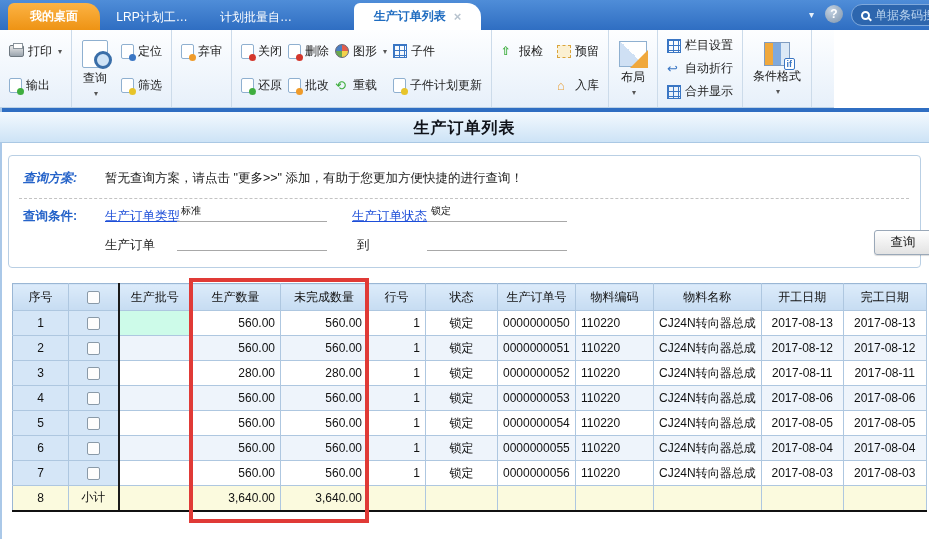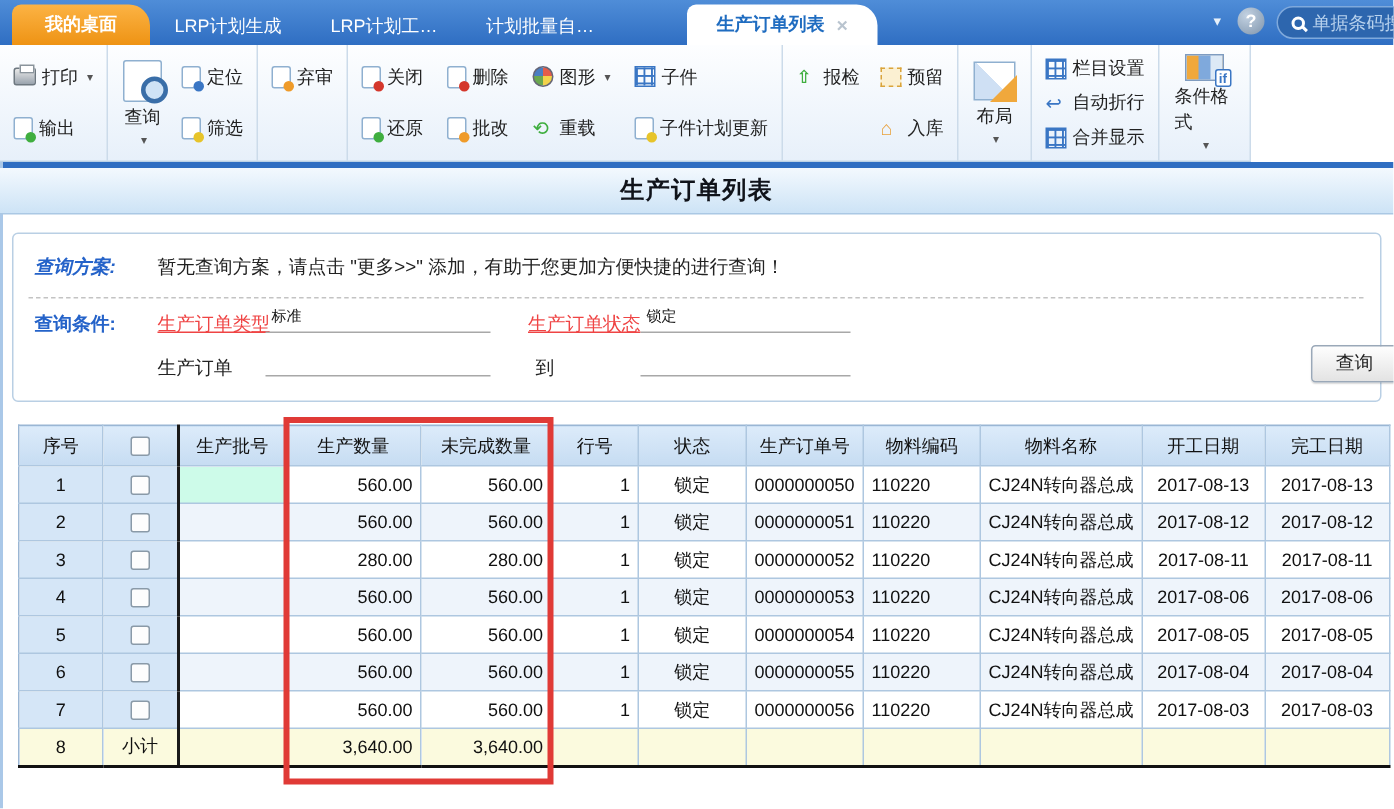--- a/index.html
+++ b/index.html
@@ -31,21 +31,21 @@
   .mag { width:9px; height:9px; border:2px solid #fff; border-radius:50%; position:relative; flex:0 0 auto; }
   .mag::after { content:""; position:absolute; width:5px; height:2px; background:#fff;
                 right:-4px; bottom:-2px; transform:rotate(45deg); }
 
   
   .toolbar { position:absolute; top:30px; left:0; width:834px; height:78px;
              background:linear-gradient(#fdfeff,#e7f0fa); border-bottom:1px solid #bcd2e6;
              display:flex; }
   .tgroup { border-right:1px solid #ccdbea; padding:4px 6px; display:flex; gap:6px; }
   .tcol { display:flex; flex-direction:column; justify-content:space-around; }
-  .trow2 { display:grid; grid-template-rows:1fr 1fr; grid-auto-flow:column; column-gap:10px; align-items:center; }
+  .trow2 { display:grid; grid-template-rows:1fr 1fr; grid-auto-flow:column; align-items:center; }
   .tbtn { display:flex; align-items:center; gap:4px; font-size:12px; color:#222;
           cursor:pointer; white-space:nowrap; padding:2px 3px; }
   .tbig { display:flex; flex-direction:column; align-items:center; justify-content:center;
           font-size:12px; color:#222; cursor:pointer; padding:2px 4px; gap:2px; }
   .caret-s { font-size:8px; color:#555; margin-left:2px; }
 
   
   .i-doc { width:13px; height:15px; background:#fff; border:1px solid #8fb0d0;
            border-radius:2px; position:relative; flex:0 0 auto; }
   .i-doc::after { content:""; position:absolute; width:7px; height:7px; border-radius:50%;
@@ -92,21 +92,21 @@
   .titlebar { position:absolute; top:112px; left:0; width:929px; height:31px;
               background:linear-gradient(#f3f9fe,#cde3f6); border-bottom:1px solid #aac8e4;
               text-align:center; font-size:16px; font-weight:bold; color:#10131a; line-height:31px; letter-spacing:1px; }
   .frame-left { position:absolute; top:108px; left:0; width:2px; height:431px; background:#aac8e8; }
 
   
   .qpanel { position:absolute; top:155px; left:8px; width:913px; height:113px;
             background:#fff; border:1px solid #b9cfe4; border-radius:4px; }
   .qlbl { position:absolute; font-size:12.5px; font-weight:bold; color:#2563c9; }
   .qtext { position:absolute; font-size:12.5px; color:#222; }
-  .qlink { position:absolute; font-size:12.5px; color:#ef4444; text-decoration:underline; cursor:pointer; }
+  .qlink { position:absolute; font-size:12.5px; color:#1d4ed8; text-decoration:underline; cursor:pointer; }
   .qdash { position:absolute; top:42px; left:10px; width:890px; border-top:1px dashed #c3c3c3; }
   .qline { position:absolute; height:18px; border-bottom:1px solid #a8a8a8; font-size:10px; color:#111; padding-left:4px; }
   .qbtn { position:absolute; top:74px; right:-12px; width:58px; height:25px;
           background:linear-gradient(#fefefe,#e3e3e3); border:1px solid #9aa8b8; border-radius:3px;
           font-size:12.5px; color:#222; text-align:center; line-height:23px; cursor:pointer;
           box-shadow:0 1px 1px rgba(0,0,0,.15); }
 
   
   .gridwrap { position:absolute; top:283px; left:12px; }
   table { border-collapse:collapse; table-layout:fixed; }
@@ -127,21 +127,20 @@
 
   .redbox { position:absolute; top:278px; left:189px; width:180px; height:245px;
             border:4px solid #e03a36; pointer-events:none; z-index:50; }
 </style>
 </head>
 <body>
 
 <div class="tabbar">
   <div class="tabs">
     <div class="tab tab-home">我的桌面</div>
-    <div class="tab tab-blue">LRP计划生成</div>
     <div class="tab tab-blue">LRP计划工…</div>
     <div class="tab tab-blue">计划批量自…</div>
     <div class="tab-spacer"></div>
     <div class="tab tab-active">
       <span>生产订单列表</span>
       <span class="tab-close">×</span>
     </div>
   </div>
   <div class="tab-caret">▾</div>
   <div class="help-circle">?</div>

